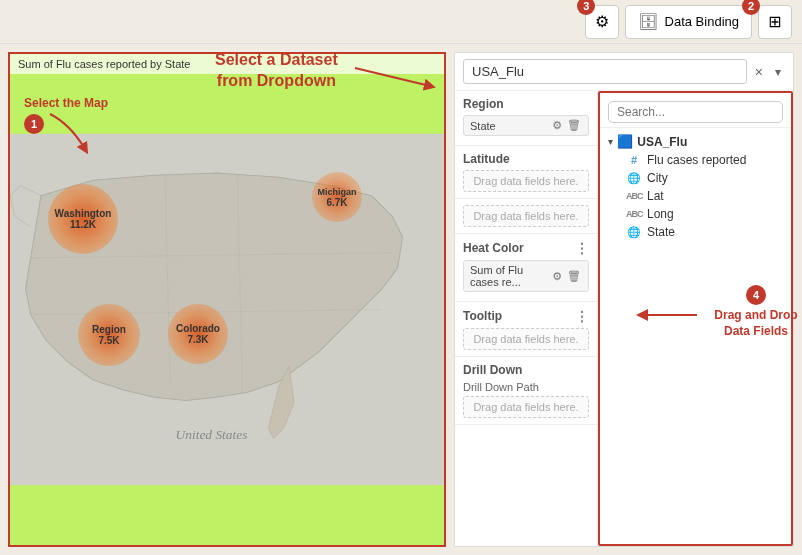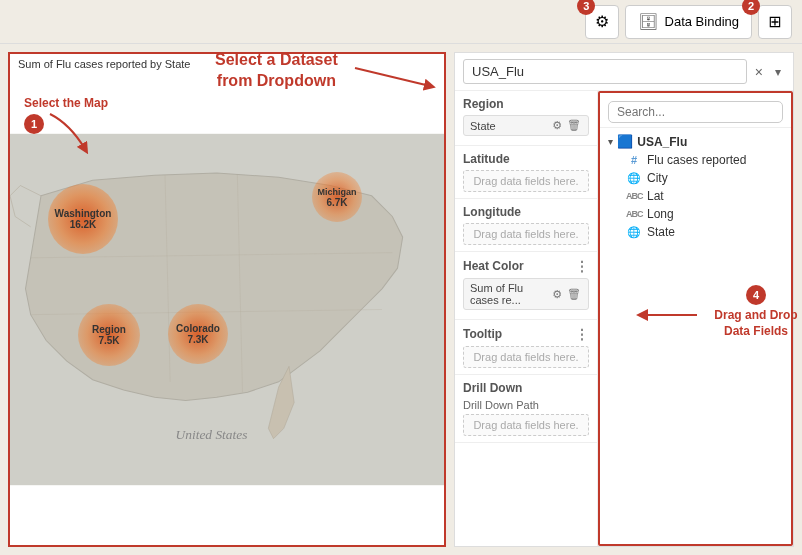--- a/index.html
+++ b/index.html
@@ -86,21 +86,21 @@
     
     .main-layout {
       display: flex;
       height: calc(555px - 44px);
     }
 
     
     .map-area {
       flex: 1;
       position: relative;
-      background: #ffffff;
+      background: #bef264;
       border: 2px solid #c0392b;
       margin: 8px;
       overflow: hidden;
     }
     .map-title {
       font-size: 11px;
       color: #333;
       padding: 4px 8px;
       background: rgba(255,255,255,0.7);
       position: absolute;
@@ -385,21 +385,21 @@
         <path d="M30,60 L10,50 L0,60 L5,80 L20,90" fill="none" stroke="#b0a898" stroke-width="0.5"></path>
 
         <text x="195" y="295" text-anchor="middle" font-size="13" fill="#888" font-style="italic" font-family="serif">United States</text>
       </svg>
 
       
       <div style="position:absolute; top:20px; left:0; right:0; bottom:0;">
 
         <div class="heat-blob" style="left:38px; top:90px; width:70px; height:70px; background:radial-gradient(circle, rgba(220,80,20,0.85) 0%, rgba(240,120,40,0.6) 50%, rgba(255,160,60,0.15) 100%);">
           <span style="font-size:10px; line-height:1.1;">Washington</span>
-          <span style="font-size:10px; font-weight:bold;">16.2K</span>
+          <span style="font-size:10px; font-weight:bold;">11.2K</span>
         </div>
 
         <div class="heat-blob" style="left:302px; top:78px; width:50px; height:50px; background:radial-gradient(circle, rgba(220,80,20,0.8) 0%, rgba(240,120,40,0.5) 50%, rgba(255,160,60,0.1) 100%);text-align:center;">
           <span style="font-size:9px;">Michigan</span>
           <span style="font-size:10px; font-weight:bold;">6.7K</span>
         </div>
 
         <div class="heat-blob" style="left:68px; top:210px; width:62px; height:62px; background:radial-gradient(circle, rgba(220,80,20,0.85) 0%, rgba(240,120,40,0.55) 50%, rgba(255,160,60,0.12) 100%);">
           <span style="font-size:10px;">Region</span>
           <span style="font-size:10px; font-weight:bold;">7.5K</span>
@@ -454,23 +454,20 @@
         </div>
 
         <div class="binding-section">
           <div class="binding-section-label">
             <span>Latitude</span>
           </div>
           <div class="drag-placeholder">Drag data fields here.</div>
         </div>
 
         <div class="binding-section">
-          <div class="binding-section-label">
-            <span>Longitude</span>
-          </div>
           <div class="drag-placeholder">Drag data fields here.</div>
         </div>
 
         <div class="binding-section">
           <div class="binding-section-label">
             <span>Heat Color</span>
             <span class="section-dots">⋮</span>
           </div>
           <div class="binding-field">
             <span class="field-name">Sum of Flu cases re...</span>

